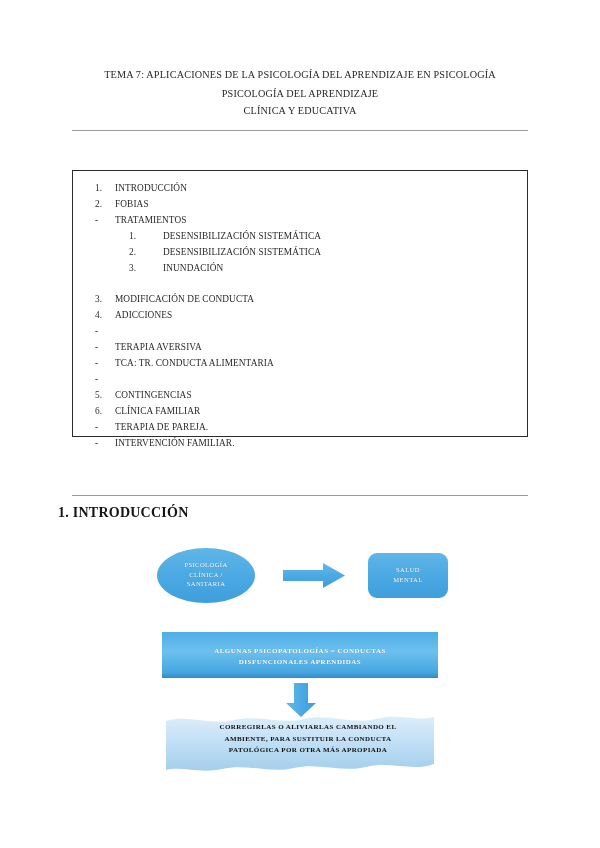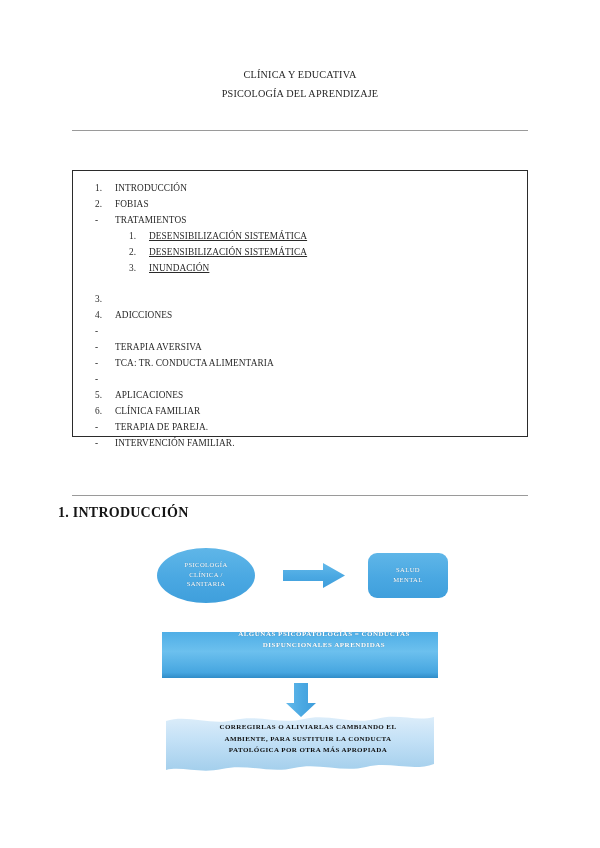--- a/index.html
+++ b/index.html
@@ -80,21 +80,21 @@
   }
   .toc-item .txt {
     flex: 0 0 auto;
     white-space: nowrap;
   }
   
   .lvl1 .marker { width: 20px; margin-left: 22px; }
   .lvl1 .txt { margin-left: 0; }
   
   .lvl2 .marker { width: 20px; margin-left: 56px; }
-  .lvl2 .txt { margin-left: 0; text-decoration: underline; }
+  .lvl2 .txt { margin-left: 14px; }
   .toc-gap { height: 14px; }
 
   
   .section-heading {
     position: absolute;
     left: 58px;
     top: 505px;
     font-size: 14px;
     font-weight: bold;
     letter-spacing: 0.25px;
@@ -156,24 +156,23 @@
   
   .banner {
     position: absolute;
     left: 162px;
     top: 632px;
     width: 276px;
     height: 46px;
     background-image: linear-gradient(180deg, #4FAEE6 0%, #6CC0EE 42%, #46A6E0 88%, #2F8CC8 100%);
   }
   .banner-label {
-    left: 162px; top: 629px; width: 276px;
+    left: 162px; top: 646px; width: 276px;
     font-size: 7px; line-height: 11.4px; font-weight: bold;
     letter-spacing: 0.5px;
-    margin-left: 24px;
   }
 
   
   .arrow-down {
     position: absolute;
     left: 286px;
     top: 683px;
     width: 30px;
     height: 34px;
   }
@@ -193,22 +192,23 @@
     letter-spacing: 0.4px;
     text-shadow: none;
   }
 </style>
 </head>
 <body>
 
 <div class="page">
 
   <div class="title-block">
+    <div class="title-line l1">TEMA 7: APLICACIONES DE LA PSICOLOGÍA DEL APRENDIZAJE EN PSICOLOGÍA</div>
+    <div class="title-line l3">PSICOLOGÍA DEL APRENDIZAJE</div>
     <div class="title-line l2">CLÍNICA Y EDUCATIVA</div>
-    <div class="title-line l3">PSICOLOGÍA DEL APRENDIZAJE</div>
   </div>
 
   <div class="hrule top-rule"></div>
 
   <div class="toc-box">
     <div class="toc-inner" id="toc-list">
         <div class="toc-item lvl1">
           <span class="marker">1.</span>
           <span class="txt">INTRODUCCIÓN</span>
         </div>
@@ -228,20 +228,21 @@
           <span class="marker">2.</span>
           <span class="txt">DESENSIBILIZACIÓN SISTEMÁTICA</span>
         </div>
         <div class="toc-item lvl2">
           <span class="marker">3.</span>
           <span class="txt">INUNDACIÓN</span>
         </div>
         <div class="toc-gap"></div>
         <div class="toc-item lvl1">
           <span class="marker">3.</span>
+          <span class="txt">MODIFICACIÓN DE CONDUCTA</span>
         </div>
         <div class="toc-item lvl1">
           <span class="marker">4.</span>
           <span class="txt">ADICCIONES</span>
         </div>
         <div class="toc-item lvl1">
           <span class="marker">-</span>
         </div>
         <div class="toc-item lvl1">
           <span class="marker">-</span>
@@ -249,21 +250,21 @@
         </div>
         <div class="toc-item lvl1">
           <span class="marker">-</span>
           <span class="txt">TCA: TR. CONDUCTA ALIMENTARIA</span>
         </div>
         <div class="toc-item lvl1">
           <span class="marker">-</span>
         </div>
         <div class="toc-item lvl1">
           <span class="marker">5.</span>
-          <span class="txt">APLICACIONES</span>
+          <span class="txt">CONTINGENCIAS</span>
         </div>
         <div class="toc-item lvl1">
           <span class="marker">6.</span>
           <span class="txt">CLÍNICA FAMILIAR</span>
         </div>
         <div class="toc-item lvl1">
           <span class="marker">-</span>
           <span class="txt">TERAPIA DE PAREJA.</span>
         </div>
         <div class="toc-item lvl1">

